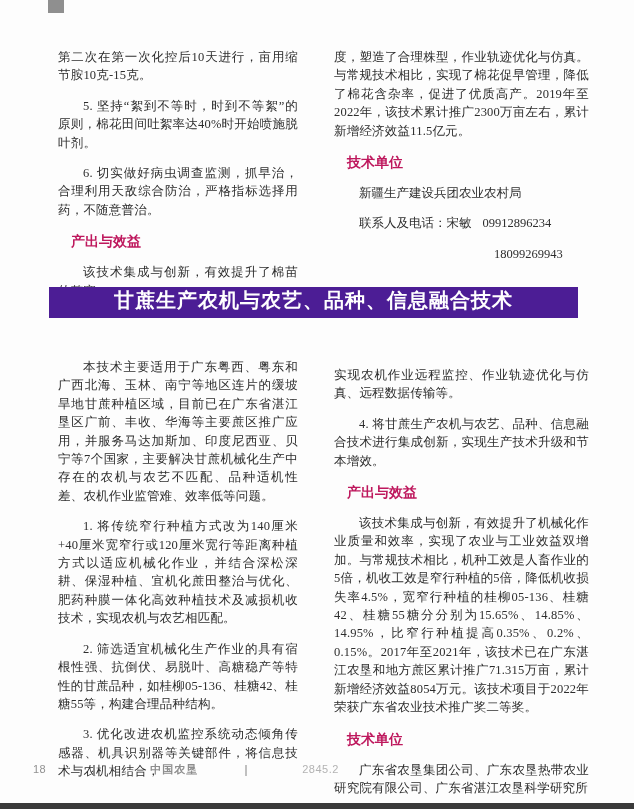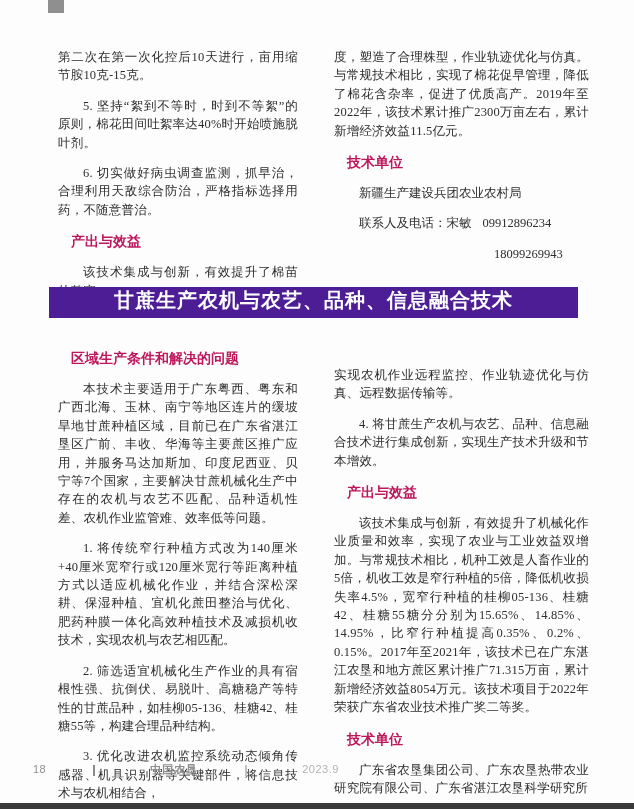--- a/index.html
+++ b/index.html
@@ -98,21 +98,20 @@
     <p class="org-line">新疆生产建设兵团农业农村局</p>
     <p class="contact-line"><span>联系人及电话：</span><span>宋敏</span><span class="phone">09912896234</span></p>
     <p class="contact-line phone2-a">18099269943</p>
   </section>
 
   <div class="banner">
     <span>甘蔗生产农机与农艺、品种、信息融合技术</span>
   </div>
 
   <section class="col col-s2-left">
-    <h3 class="heading">区域生产条件和解决的问题</h3>
     <p class="para">本技术主要适用于广东粤西、粤东和广西北海、玉林、南宁等地区连片的缓坡旱地甘蔗种植区域，目前已在广东省湛江垦区广前、丰收、华海等主要蔗区推广应用，并服务马达加斯加、印度尼西亚、贝宁等7个国家，主要解决甘蔗机械化生产中存在的农机与农艺不匹配、品种适机性差、农机作业监管难、效率低等问题。</p>
     <p class="para">1. 将传统窄行种植方式改为140厘米+40厘米宽窄行或120厘米宽行等距离种植方式以适应机械化作业，并结合深松深耕、保湿种植、宜机化蔗田整治与优化、肥药种膜一体化高效种植技术及减损机收技术，实现农机与农艺相匹配。</p>
     <p class="para">2. 筛选适宜机械化生产作业的具有宿根性强、抗倒伏、易脱叶、高糖稳产等特性的甘蔗品种，如桂柳05-136、桂糖42、桂糖55等，构建合理品种结构。</p>
     <p class="para">3. 优化改进农机监控系统动态倾角传感器、机具识别器等关键部件，将信息技术与农机相结合，</p>
   </section>
 
   <section class="col col-s2-right">
     <p class="para no-indent">实现农机作业远程监控、作业轨迹优化与仿真、远程数据传输等。</p>
     <p class="para">4. 将甘蔗生产农机与农艺、品种、信息融合技术进行集成创新，实现生产技术升级和节本增效。</p>
     <h3 class="heading">产出与效益</h3>
@@ -120,18 +119,18 @@
     <h3 class="heading">技术单位</h3>
     <p class="org-para">广东省农垦集团公司、广东农垦热带农业研究院有限公司、广东省湛江农垦科学研究所</p>
     <p class="contact-line contact2"><span>田夏红</span><span class="phone">13189450514</span></p>
   </section>
 
   <div class="footer">
     <span class="pg">18</span>
     <span class="sep"></span>
     <span class="journal">中国农垦</span>
     <span class="sep light"></span>
-    <span class="issue">2023.9</span>
+    <span class="issue">2845.2</span>
   </div>
 
   <div class="bottom-band"></div>
 
 </div>
 
 </body></html>

